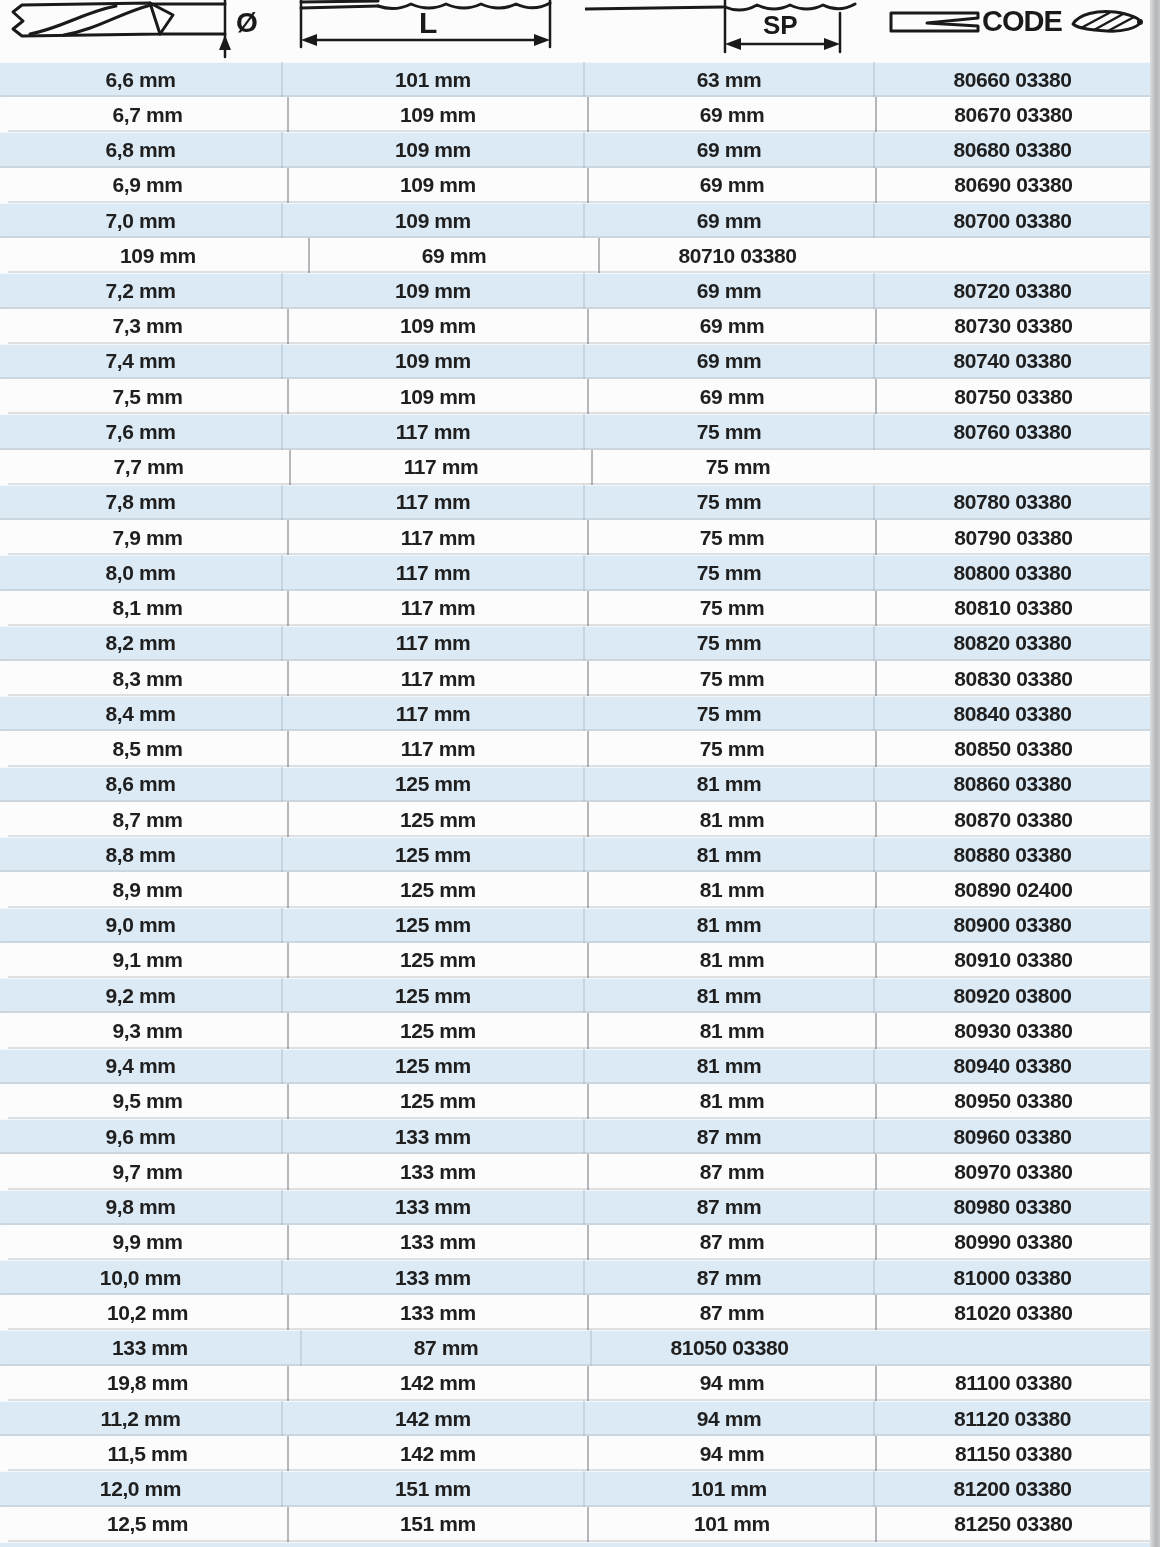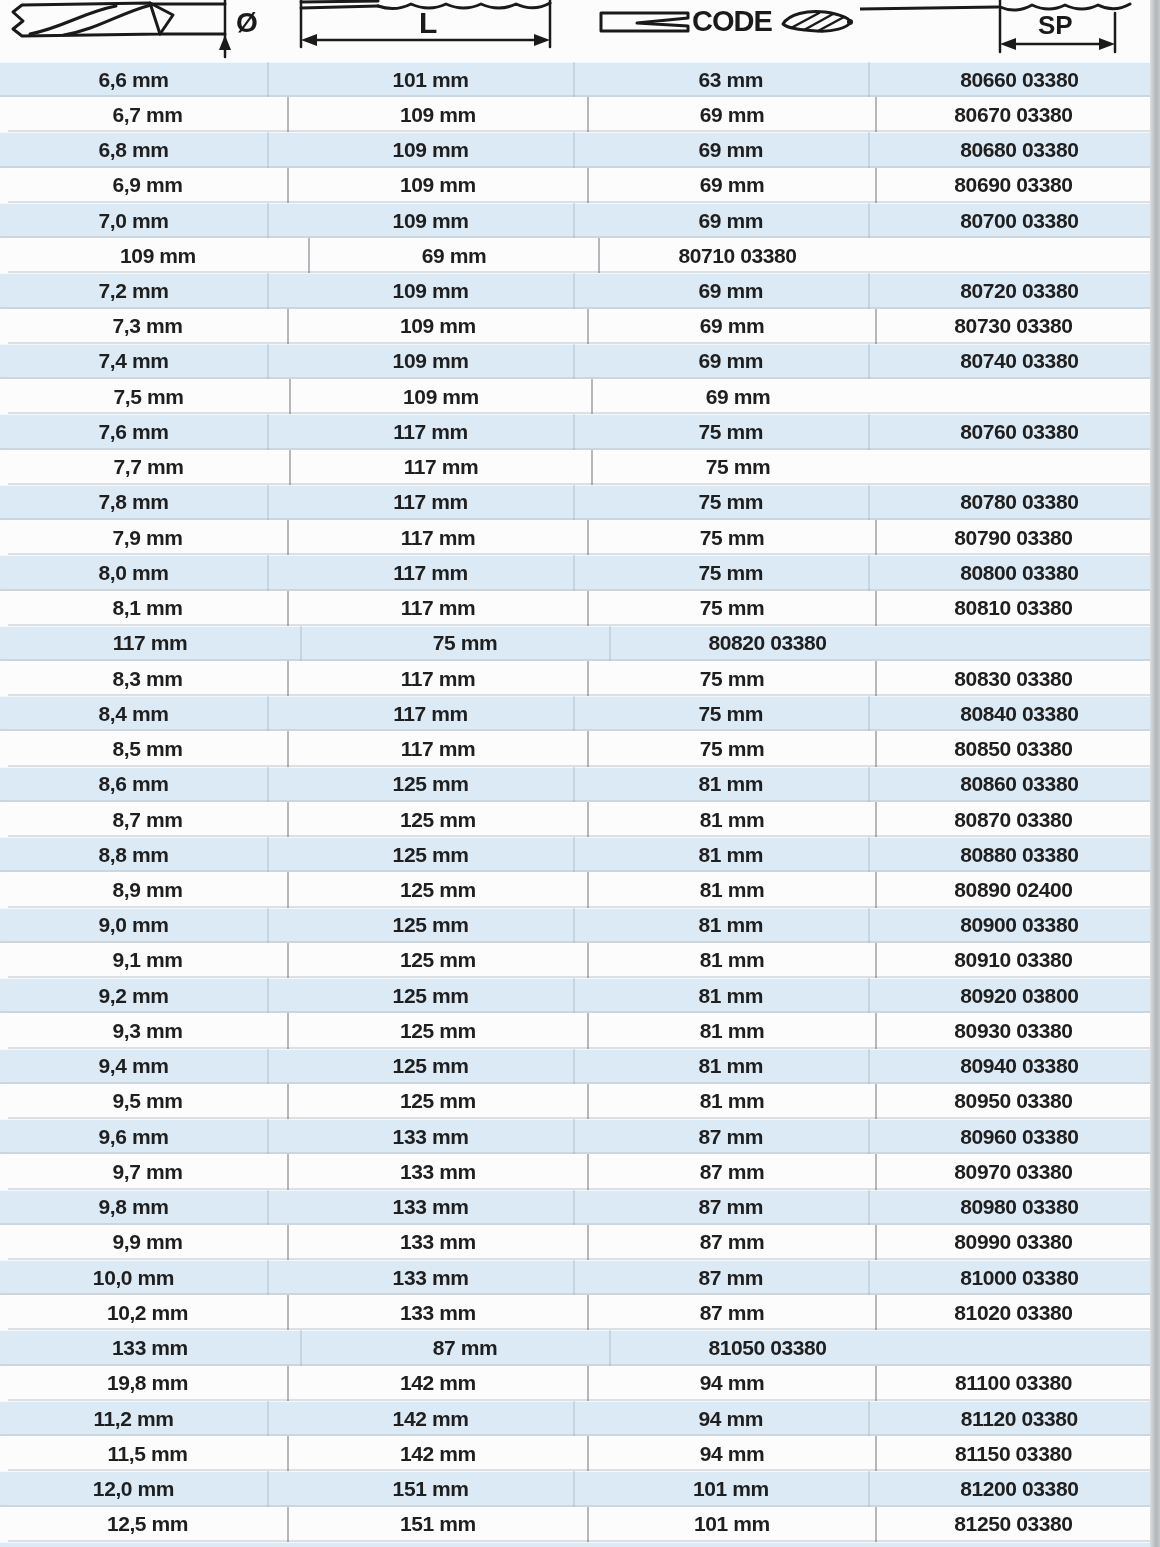--- a/index.html
+++ b/index.html
@@ -30,21 +30,21 @@
     fill: #1a1a1a;
   }
 
   
   .rows { width: 1150px; }
   .row {
     display: flex;
     height: 35.24px;
     box-shadow: inset 0 -2px 0 rgba(184,190,196,0.45), inset 0 1px 0 rgba(255,255,255,0.65);
   }
-  .row.blue  { background: var(--row-alt, #dceaf5); gap: 19px; }
+  .row.blue  { background: var(--row-alt, #dceaf5); }
   .row.white { background: var(--row-base, #fcfcfc); margin-left: 8px; }
   .cell {
     display: flex; align-items: center; justify-content: center;
     height: 100%;
     font-weight: bold;
     font-size: 21px;
     letter-spacing: -0.4px;
     color: var(--text-color, #1f1f1f);
     box-sizing: border-box;
   }
@@ -106,54 +106,54 @@
           <path d="M 267 0 L 267 47" stroke-width="2.5"></path>
 
           <path d="M 30 40 L 255 40" stroke-width="2.5"></path>
         </g>
         <polygon points="18,40 34,34 34,46" fill="#1a1a1a"></polygon>
         <polygon points="267,40 251,34 251,46" fill="#1a1a1a"></polygon>
         <text class="dimtext" x="136" y="33" font-size="30">L</text>
       </svg>
     </div>
 
+    <div class="hcell c3">
+      <svg width="290" height="62" viewBox="0 0 290 62">
+        <g stroke="#1a1a1a" fill="none" stroke-width="3" stroke-linejoin="round" stroke-linecap="round">
+
+          <path d="M 0 9 L 138 7"></path>
+
+          <path d="M 140 7 Q 156 14 172 5 Q 189 13 205 5 Q 222 13 238 5 Q 254 13 270 4"></path>
+
+          <path d="M 140 0 L 140 52" stroke-width="2.5"></path>
+          <path d="M 255 13 L 255 52" stroke-width="2.5"></path>
+
+          <path d="M 152 44 L 243 44" stroke-width="2.5"></path>
+        </g>
+        <polygon points="140,44 156,38 156,50" fill="#1a1a1a"></polygon>
+        <polygon points="255,44 239,38 239,50" fill="#1a1a1a"></polygon>
+        <text class="dimtext" x="178" y="34" font-size="26">SP</text>
+      </svg>
+    </div>
+
     <div class="hcell c4">
       <svg width="275" height="62" viewBox="0 0 275 62">
         <g stroke="#1a1a1a" fill="none" stroke-width="3" stroke-linejoin="round" stroke-linecap="round">
 
           <path d="M 16 13 L 103 13 L 103 18 L 52 23 L 103 26 L 103 31 L 16 31 Z" fill="#fcfcfc"></path>
 
           <path d="M 198 24 C 204 14 222 10 240 12 C 254 14 263 18 266 22 C 262 28 248 32 232 31 C 218 30 204 29 198 24 Z" fill="#fcfcfc"></path>
           <path d="M 206 28 L 234 13" stroke-width="2.5"></path>
           <path d="M 219 30 L 248 14" stroke-width="2.5"></path>
           <path d="M 233 31 L 259 17" stroke-width="2.5"></path>
           <circle cx="265" cy="22" r="3" fill="#1a1a1a" stroke="none"></circle>
         </g>
         <text class="dimtext" x="107" y="31" font-size="29" letter-spacing="-1">CODE</text>
       </svg>
     </div>
-
-    <div class="hcell c3">
-      <svg width="290" height="62" viewBox="0 0 290 62">
-        <g stroke="#1a1a1a" fill="none" stroke-width="3" stroke-linejoin="round" stroke-linecap="round">
-
-          <path d="M 0 9 L 138 7"></path>
-
-          <path d="M 140 7 Q 156 14 172 5 Q 189 13 205 5 Q 222 13 238 5 Q 254 13 270 4"></path>
-
-          <path d="M 140 0 L 140 52" stroke-width="2.5"></path>
-          <path d="M 255 13 L 255 52" stroke-width="2.5"></path>
-
-          <path d="M 152 44 L 243 44" stroke-width="2.5"></path>
-        </g>
-        <polygon points="140,44 156,38 156,50" fill="#1a1a1a"></polygon>
-        <polygon points="255,44 239,38 239,50" fill="#1a1a1a"></polygon>
-        <text class="dimtext" x="178" y="34" font-size="26">SP</text>
-      </svg>
-    </div>
   </div>
 
   <div class="rows" id="rows">
       <div class="row blue">
         <div class="cell c1">6,6 mm</div>
         <div class="cell c2">101 mm</div>
         <div class="cell c3">63 mm</div>
         <div class="cell c4">80660 03380</div>
       </div>
       <div class="row white">
@@ -200,20 +200,21 @@
       <div class="row blue">
         <div class="cell c1">7,4 mm</div>
         <div class="cell c2">109 mm</div>
         <div class="cell c3">69 mm</div>
         <div class="cell c4">80740 03380</div>
       </div>
       <div class="row white">
         <div class="cell c1">7,5 mm</div>
         <div class="cell c2">109 mm</div>
         <div class="cell c3">69 mm</div>
+        <div class="cell c4">80750 03380</div>
       </div>
       <div class="row blue">
         <div class="cell c1">7,6 mm</div>
         <div class="cell c2">117 mm</div>
         <div class="cell c3">75 mm</div>
         <div class="cell c4">80760 03380</div>
       </div>
       <div class="row white">
         <div class="cell c1">7,7 mm</div>
         <div class="cell c2">117 mm</div>
@@ -237,20 +238,21 @@
         <div class="cell c3">75 mm</div>
         <div class="cell c4">80800 03380</div>
       </div>
       <div class="row white">
         <div class="cell c1">8,1 mm</div>
         <div class="cell c2">117 mm</div>
         <div class="cell c3">75 mm</div>
         <div class="cell c4">80810 03380</div>
       </div>
       <div class="row blue">
+        <div class="cell c1">8,2 mm</div>
         <div class="cell c2">117 mm</div>
         <div class="cell c3">75 mm</div>
         <div class="cell c4">80820 03380</div>
       </div>
       <div class="row white">
         <div class="cell c1">8,3 mm</div>
         <div class="cell c2">117 mm</div>
         <div class="cell c3">75 mm</div>
         <div class="cell c4">80830 03380</div>
       </div>

